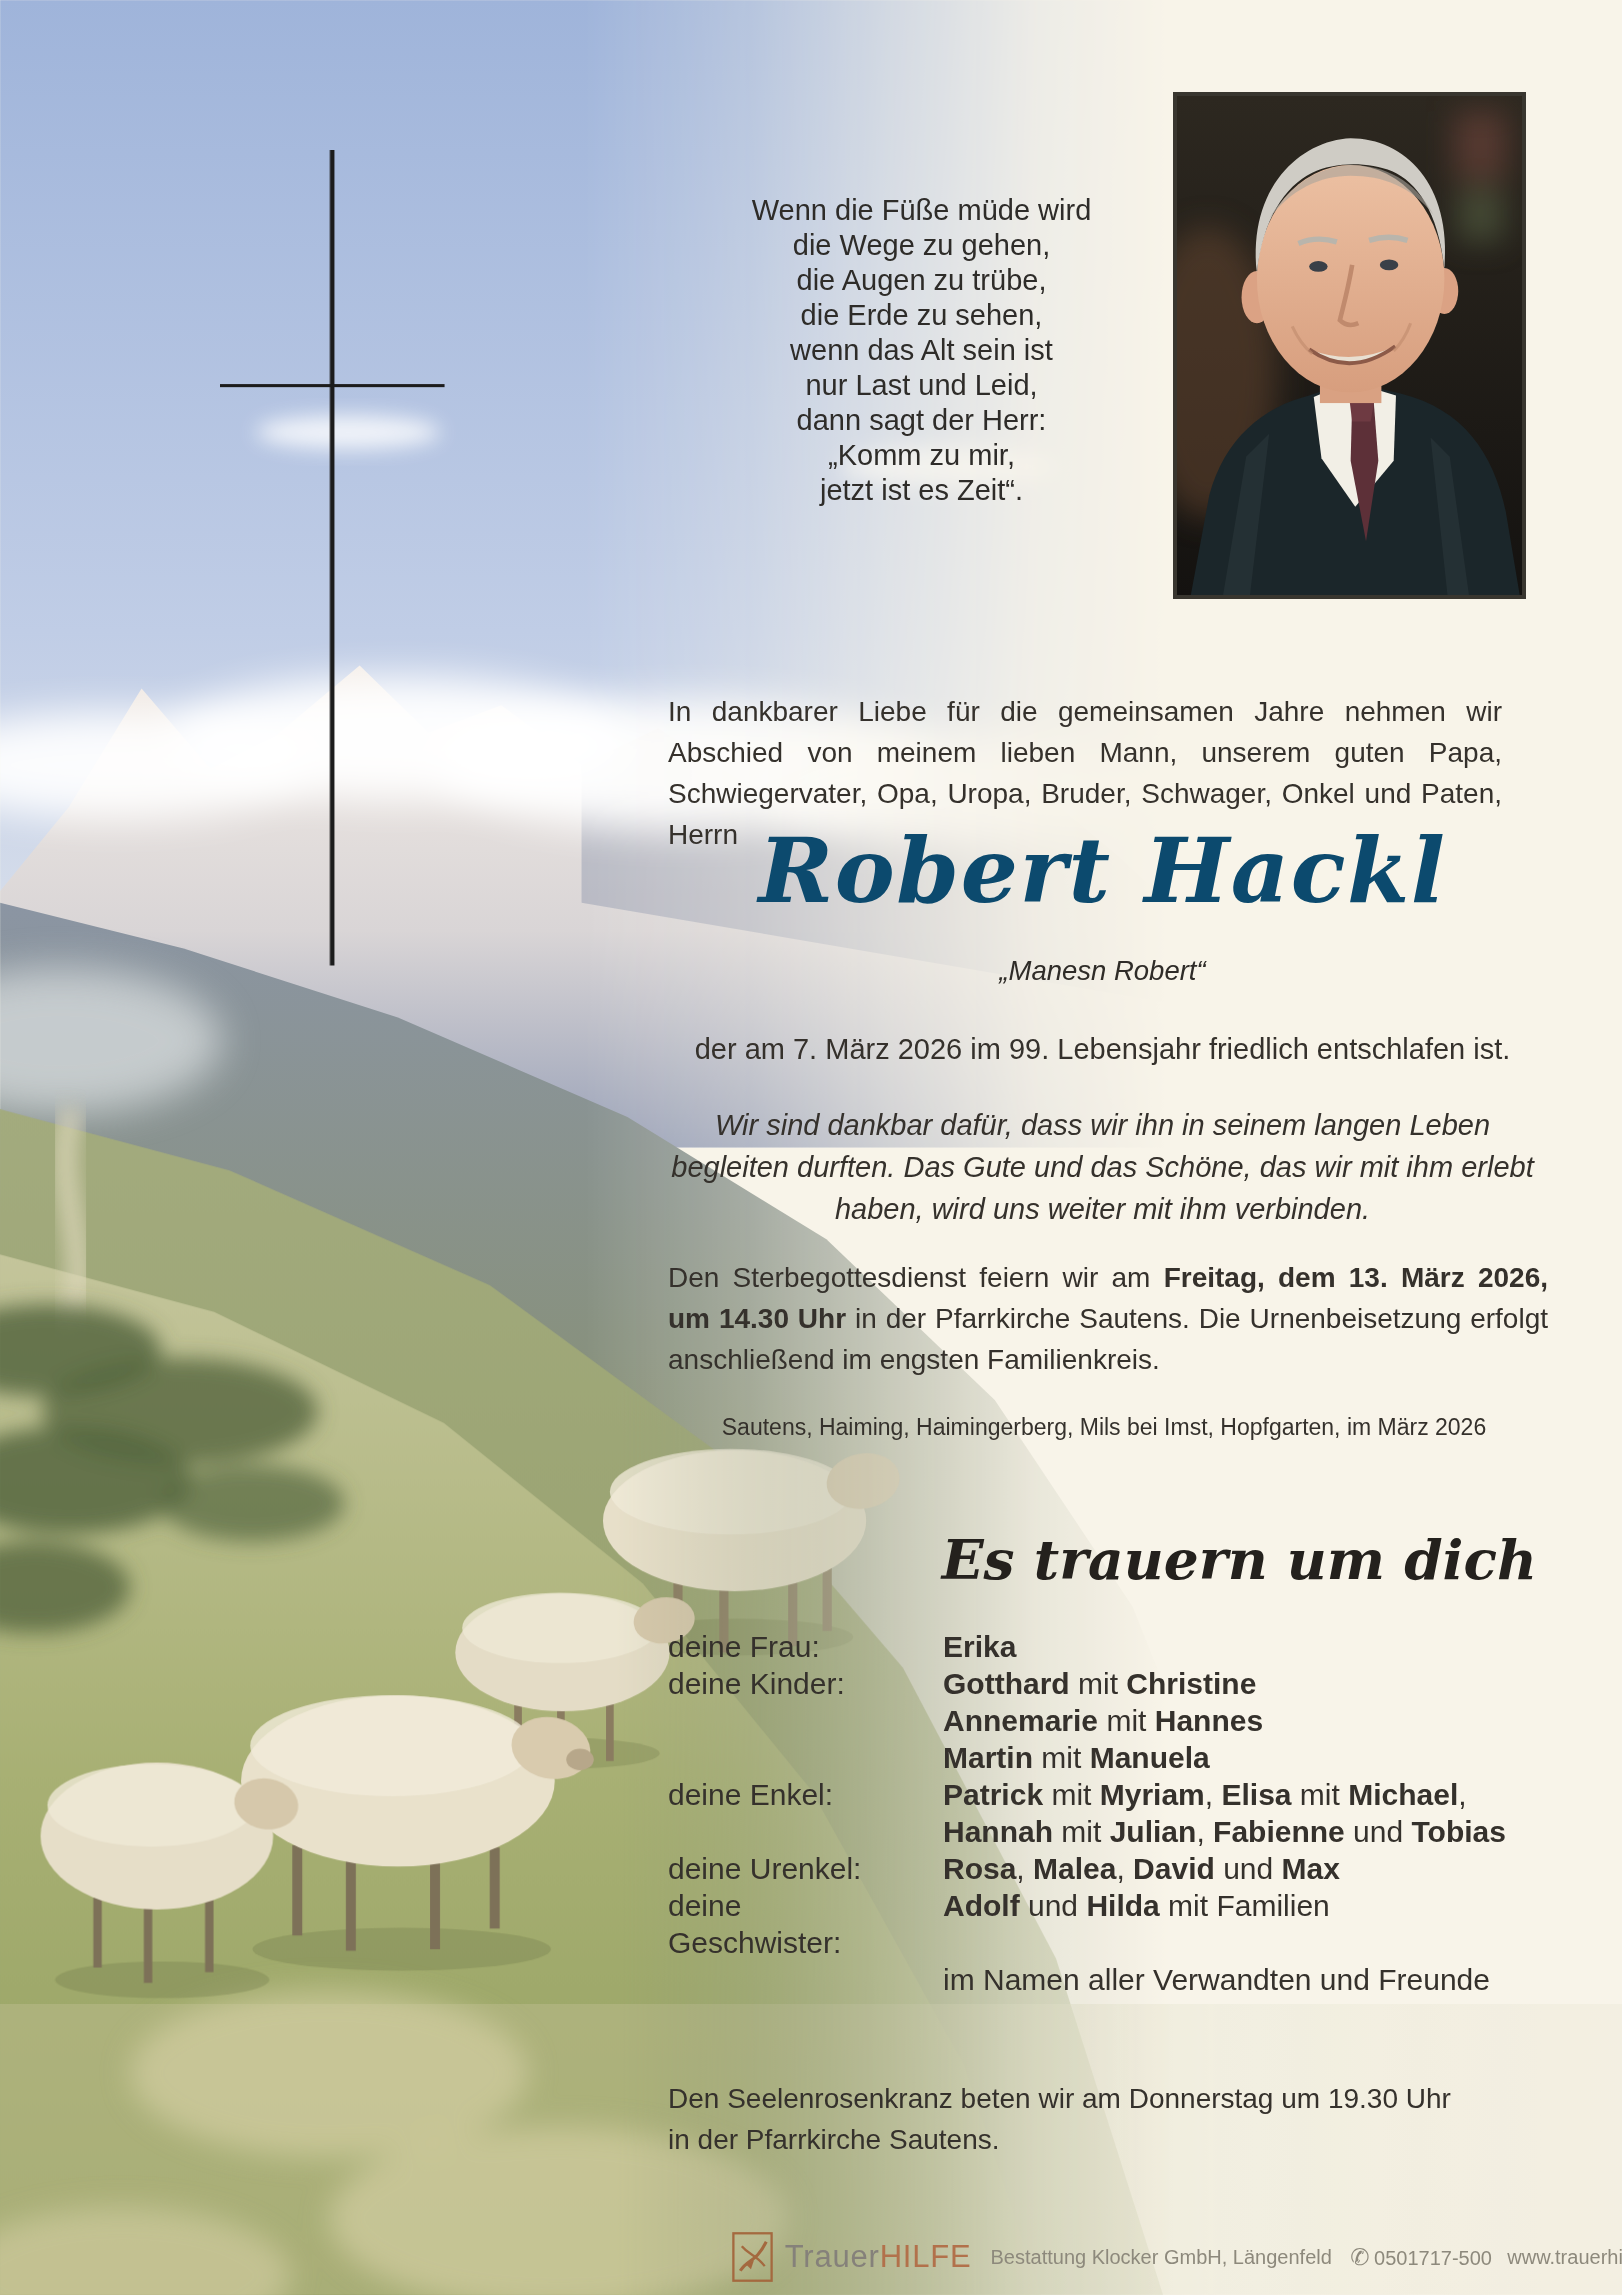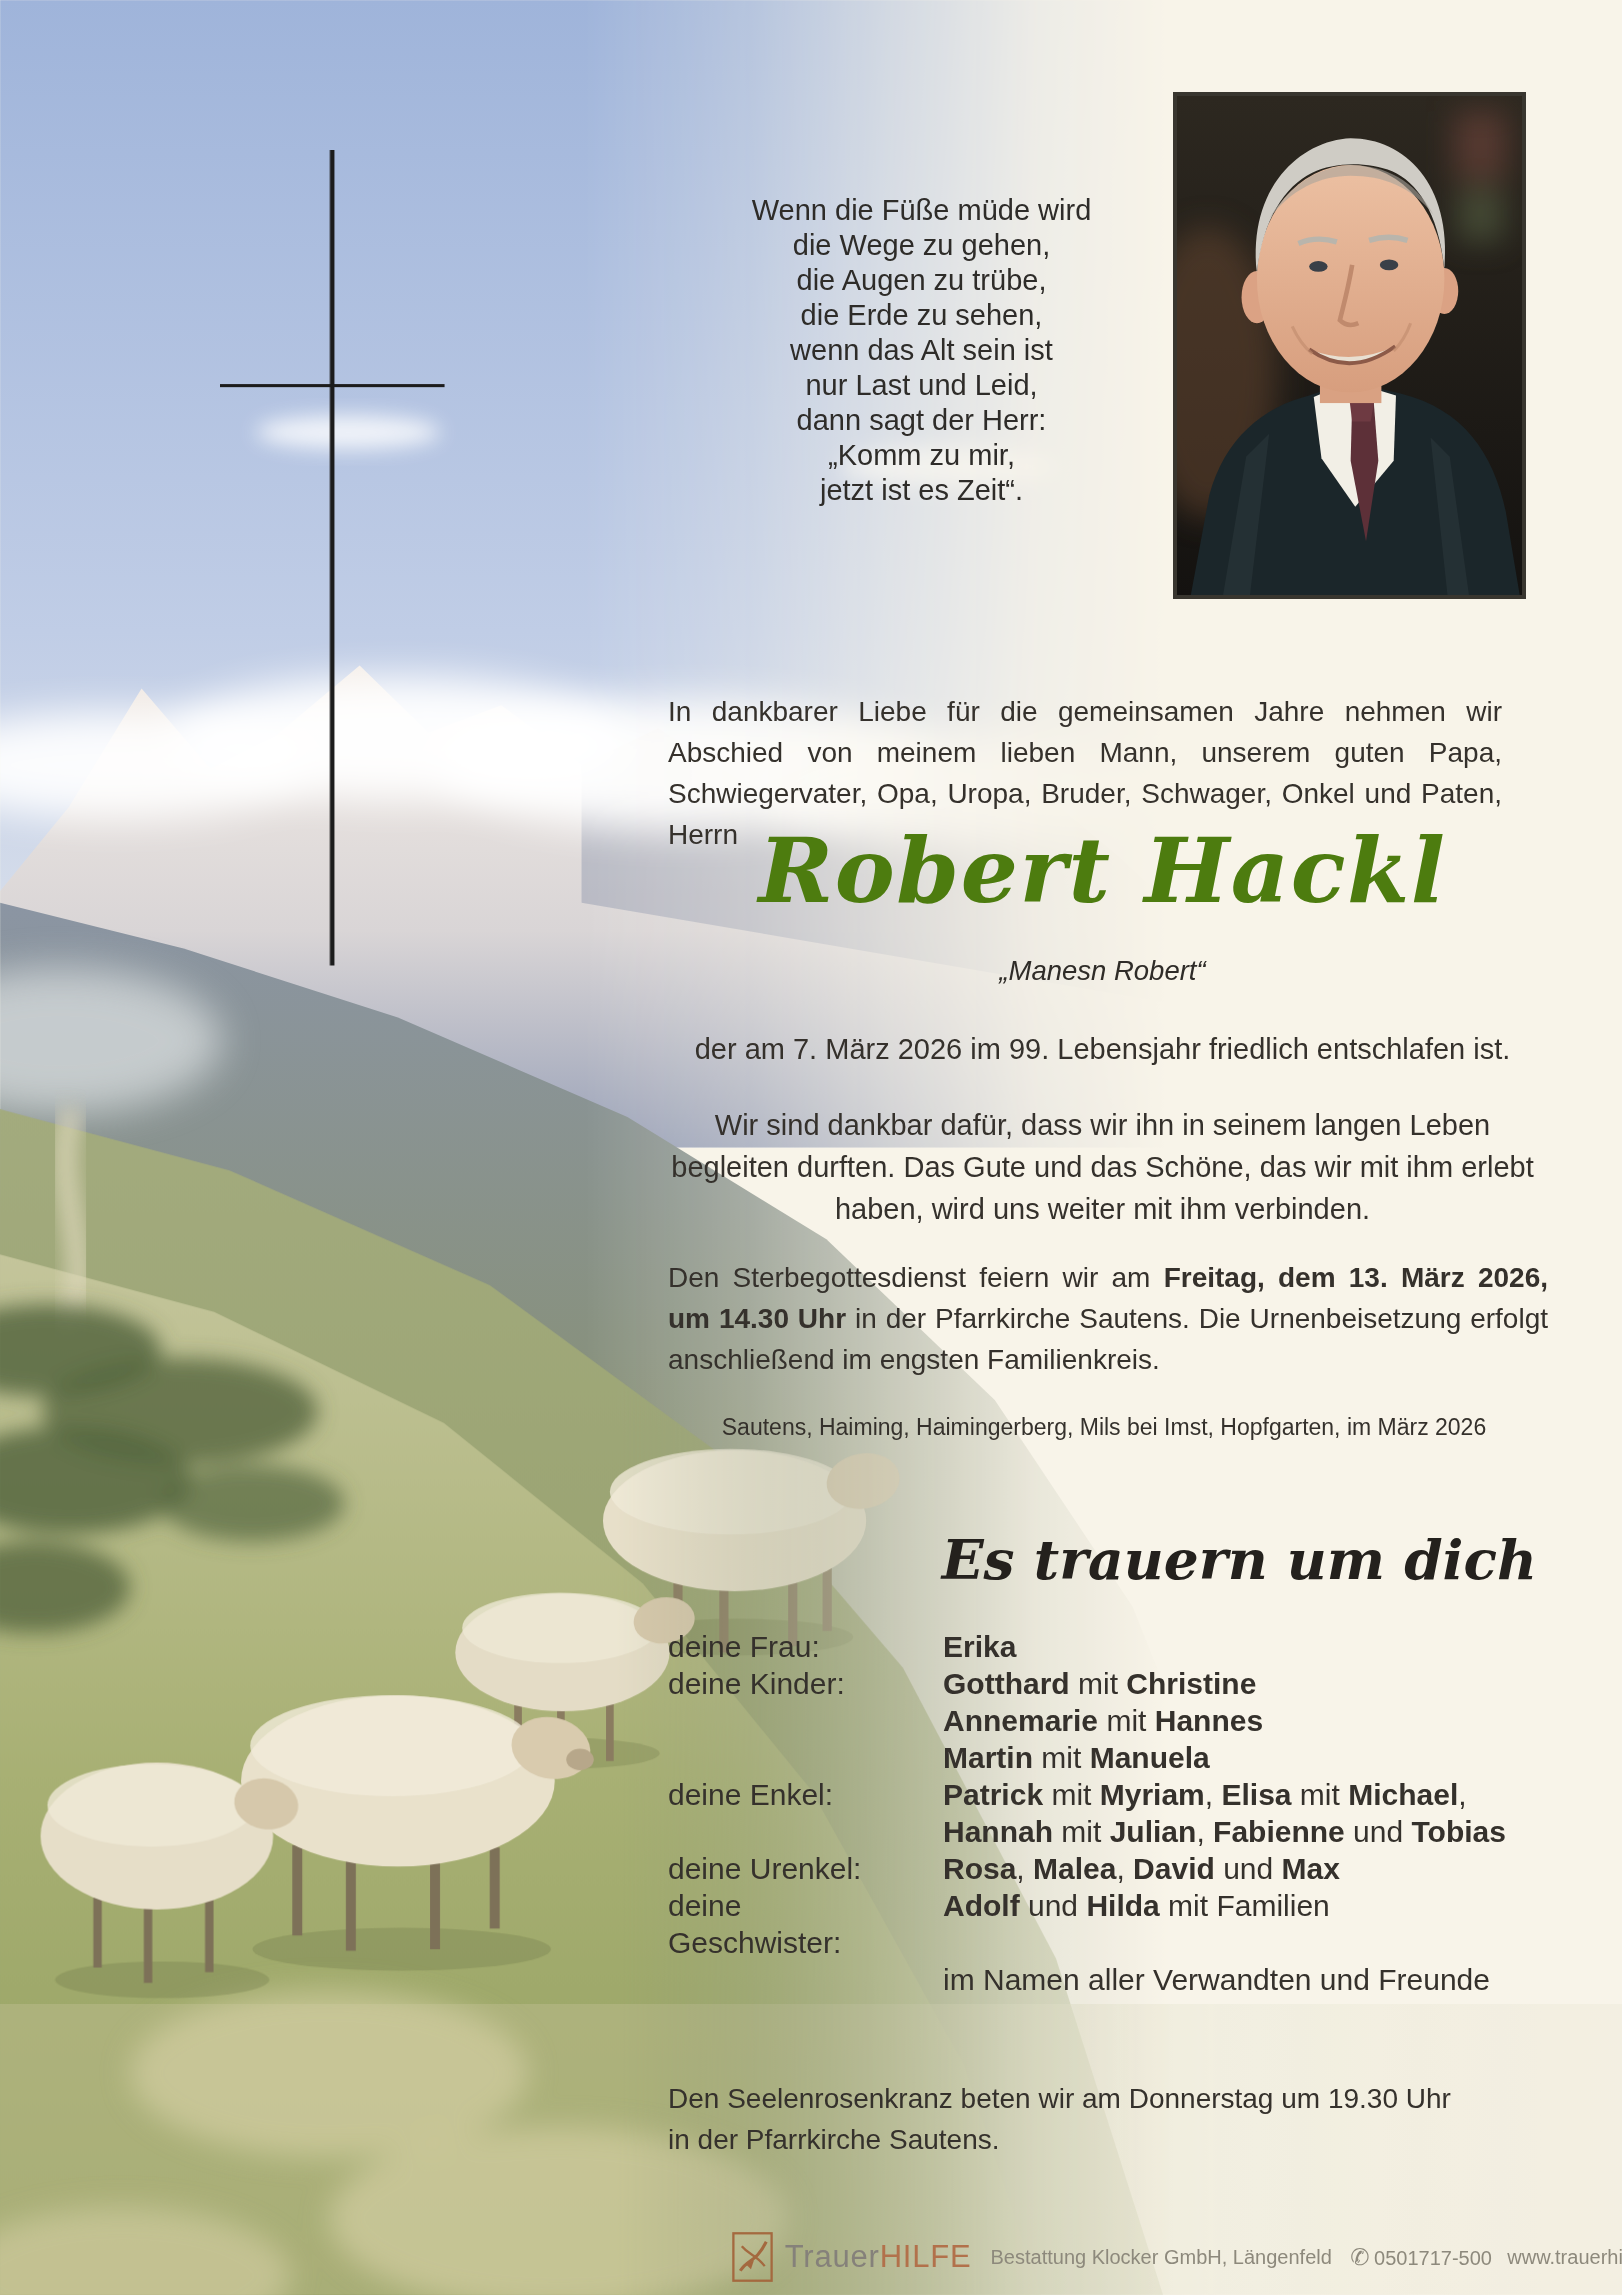--- a/index.html
+++ b/index.html
@@ -8,27 +8,27 @@
     background:#f8f4e9; font-family:"Liberation Sans",sans-serif; color:#35312c;
   }
   .landscape{position:absolute; left:0; top:0; width:1623px; height:2295px;}
   
   .poem{position:absolute; left:715px; top:193px; width:413px; text-align:center;
         font-size:29px; line-height:35px; color:#2e2c29;}
   .intro{position:absolute; left:668px; top:691px; width:834px; font-size:28px;
          line-height:41px; text-align:justify;}
   .name{position:absolute; left:668px; top:817px; width:869px; text-align:center;
         font-family:"DejaVu Serif",serif; font-style:italic; font-weight:bold;
-        font-size:90px; color:#4d7c0f; letter-spacing:1.5px;}
+        font-size:90px; color:#0c4a6e; letter-spacing:1.5px;}
   .nickname{position:absolute; left:668px; top:955px; width:869px; text-align:center;
         font-size:27.5px; font-style:italic; color:#2f2c28;}
   .death-line{position:absolute; left:668px; top:1033px; width:869px; font-size:29px;
         text-align:center; white-space:nowrap;}
   .gratitude{position:absolute; left:668px; top:1104px; width:869px; text-align:center;
-        font-size:29px; line-height:42px;}
+        font-style:italic; font-size:29px; line-height:42px;}
   .service{position:absolute; left:668px; top:1257px; width:880px; font-size:28px;
         line-height:41px; text-align:justify;}
   .service .b{font-weight:bold;}
   .places{position:absolute; left:668px; top:1414px; width:872px; font-size:23px;
         text-align:center; white-space:nowrap;}
   .mourn-heading{position:absolute; left:668px; top:1527px; width:869px; text-align:right;
         font-family:"DejaVu Serif",serif; font-style:italic; font-weight:bold;
         font-size:55px; color:#24211d;}
   .mourning{position:absolute; left:668px; top:1628px; width:880px; font-size:30px;
         line-height:37px;}

